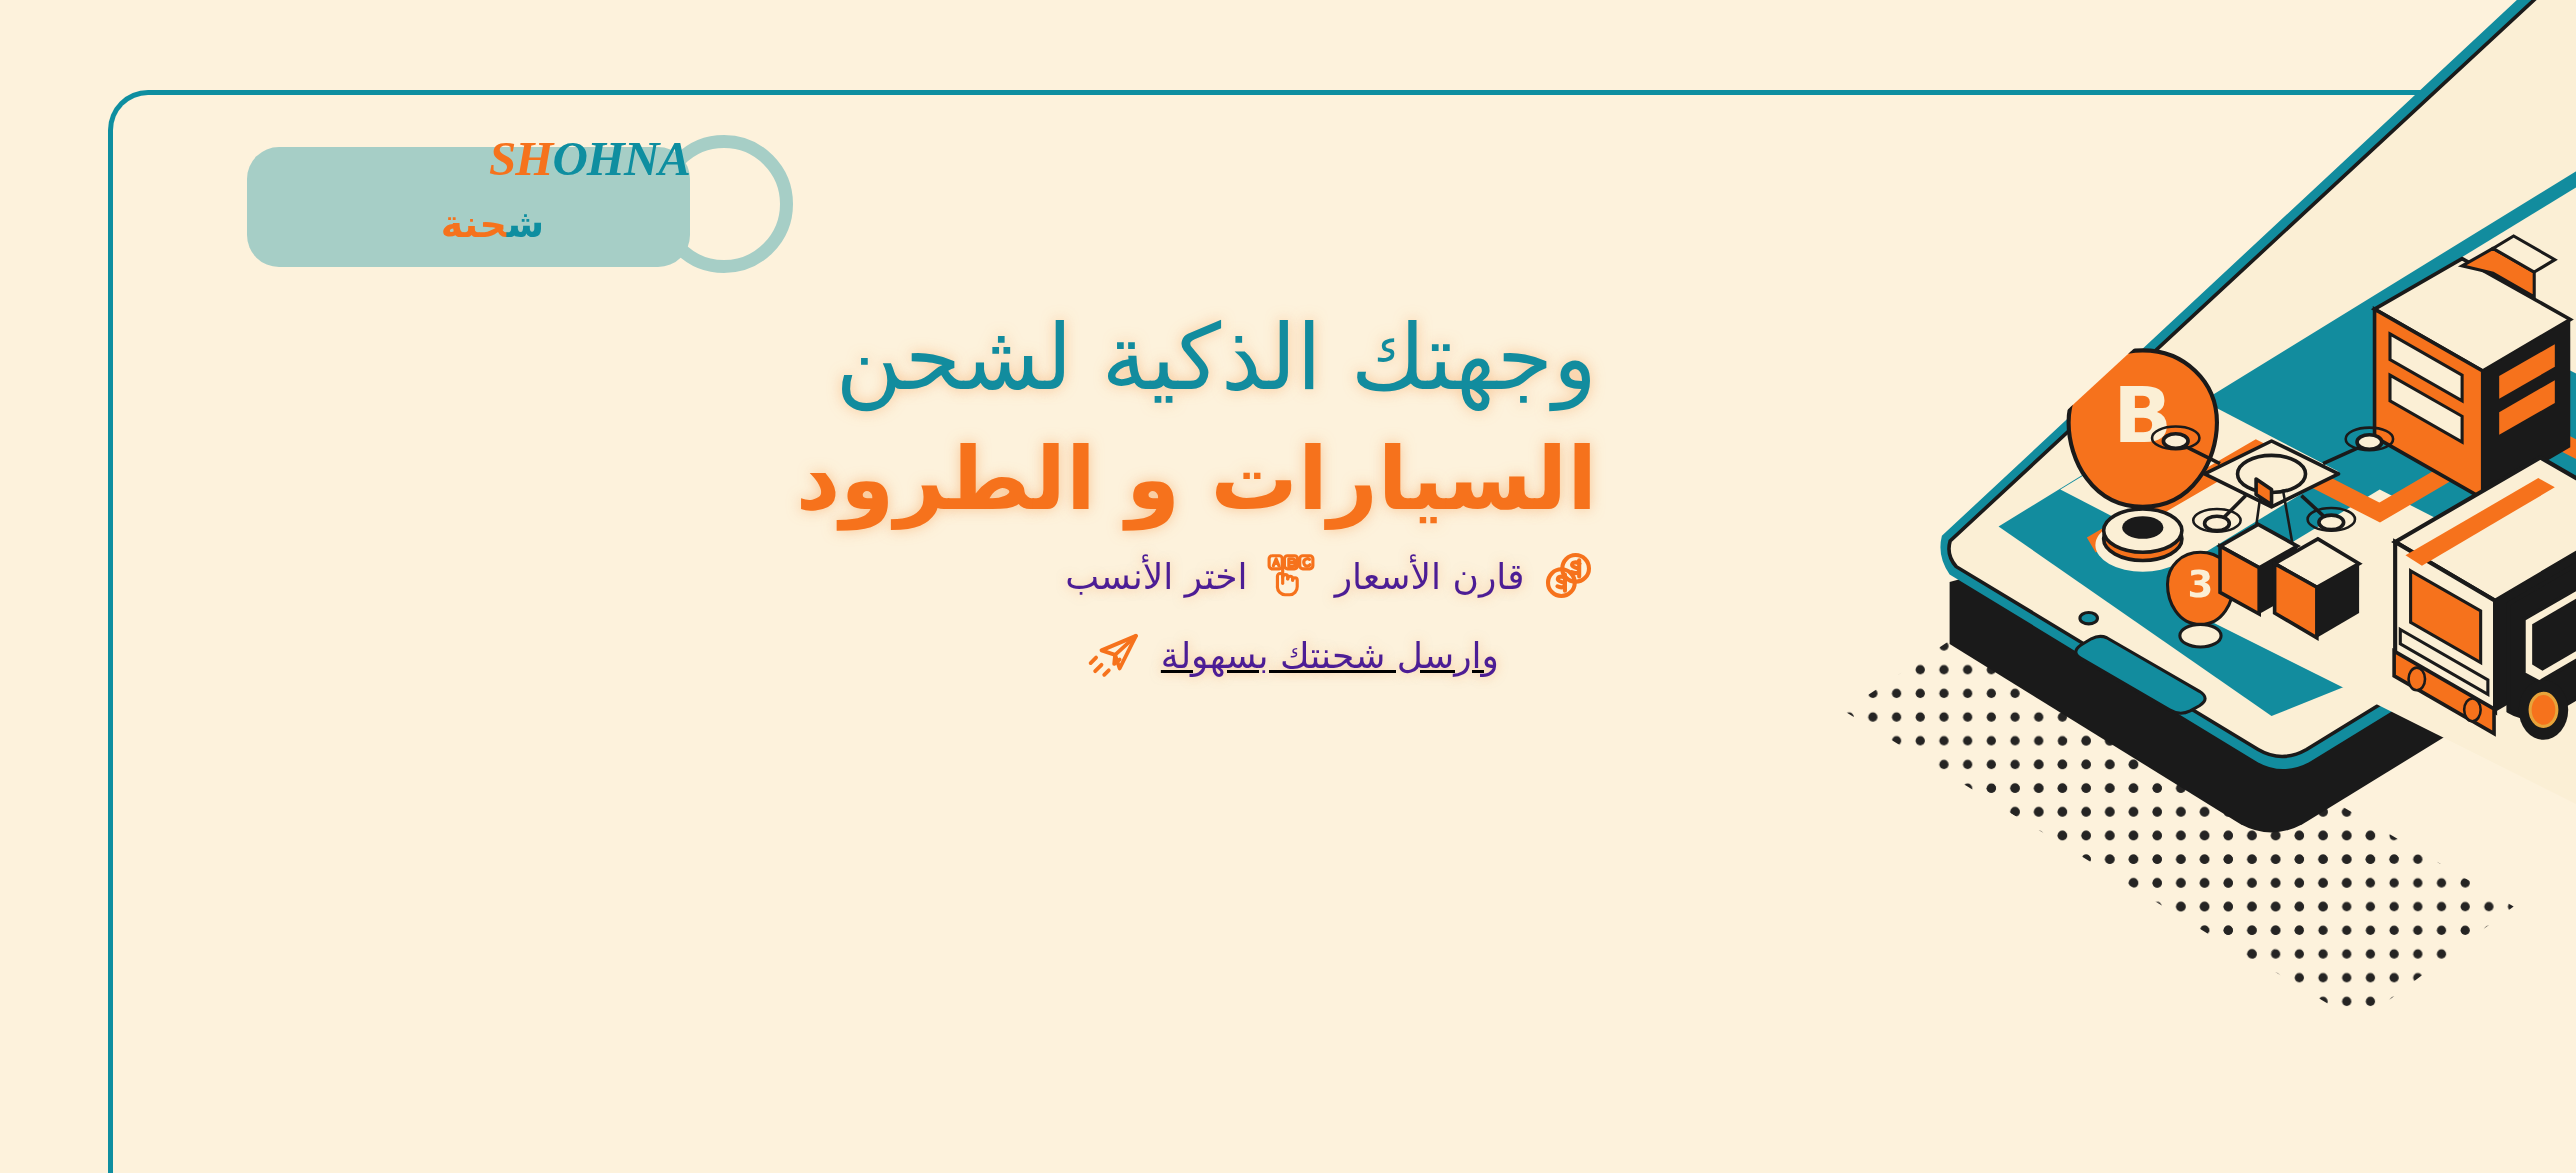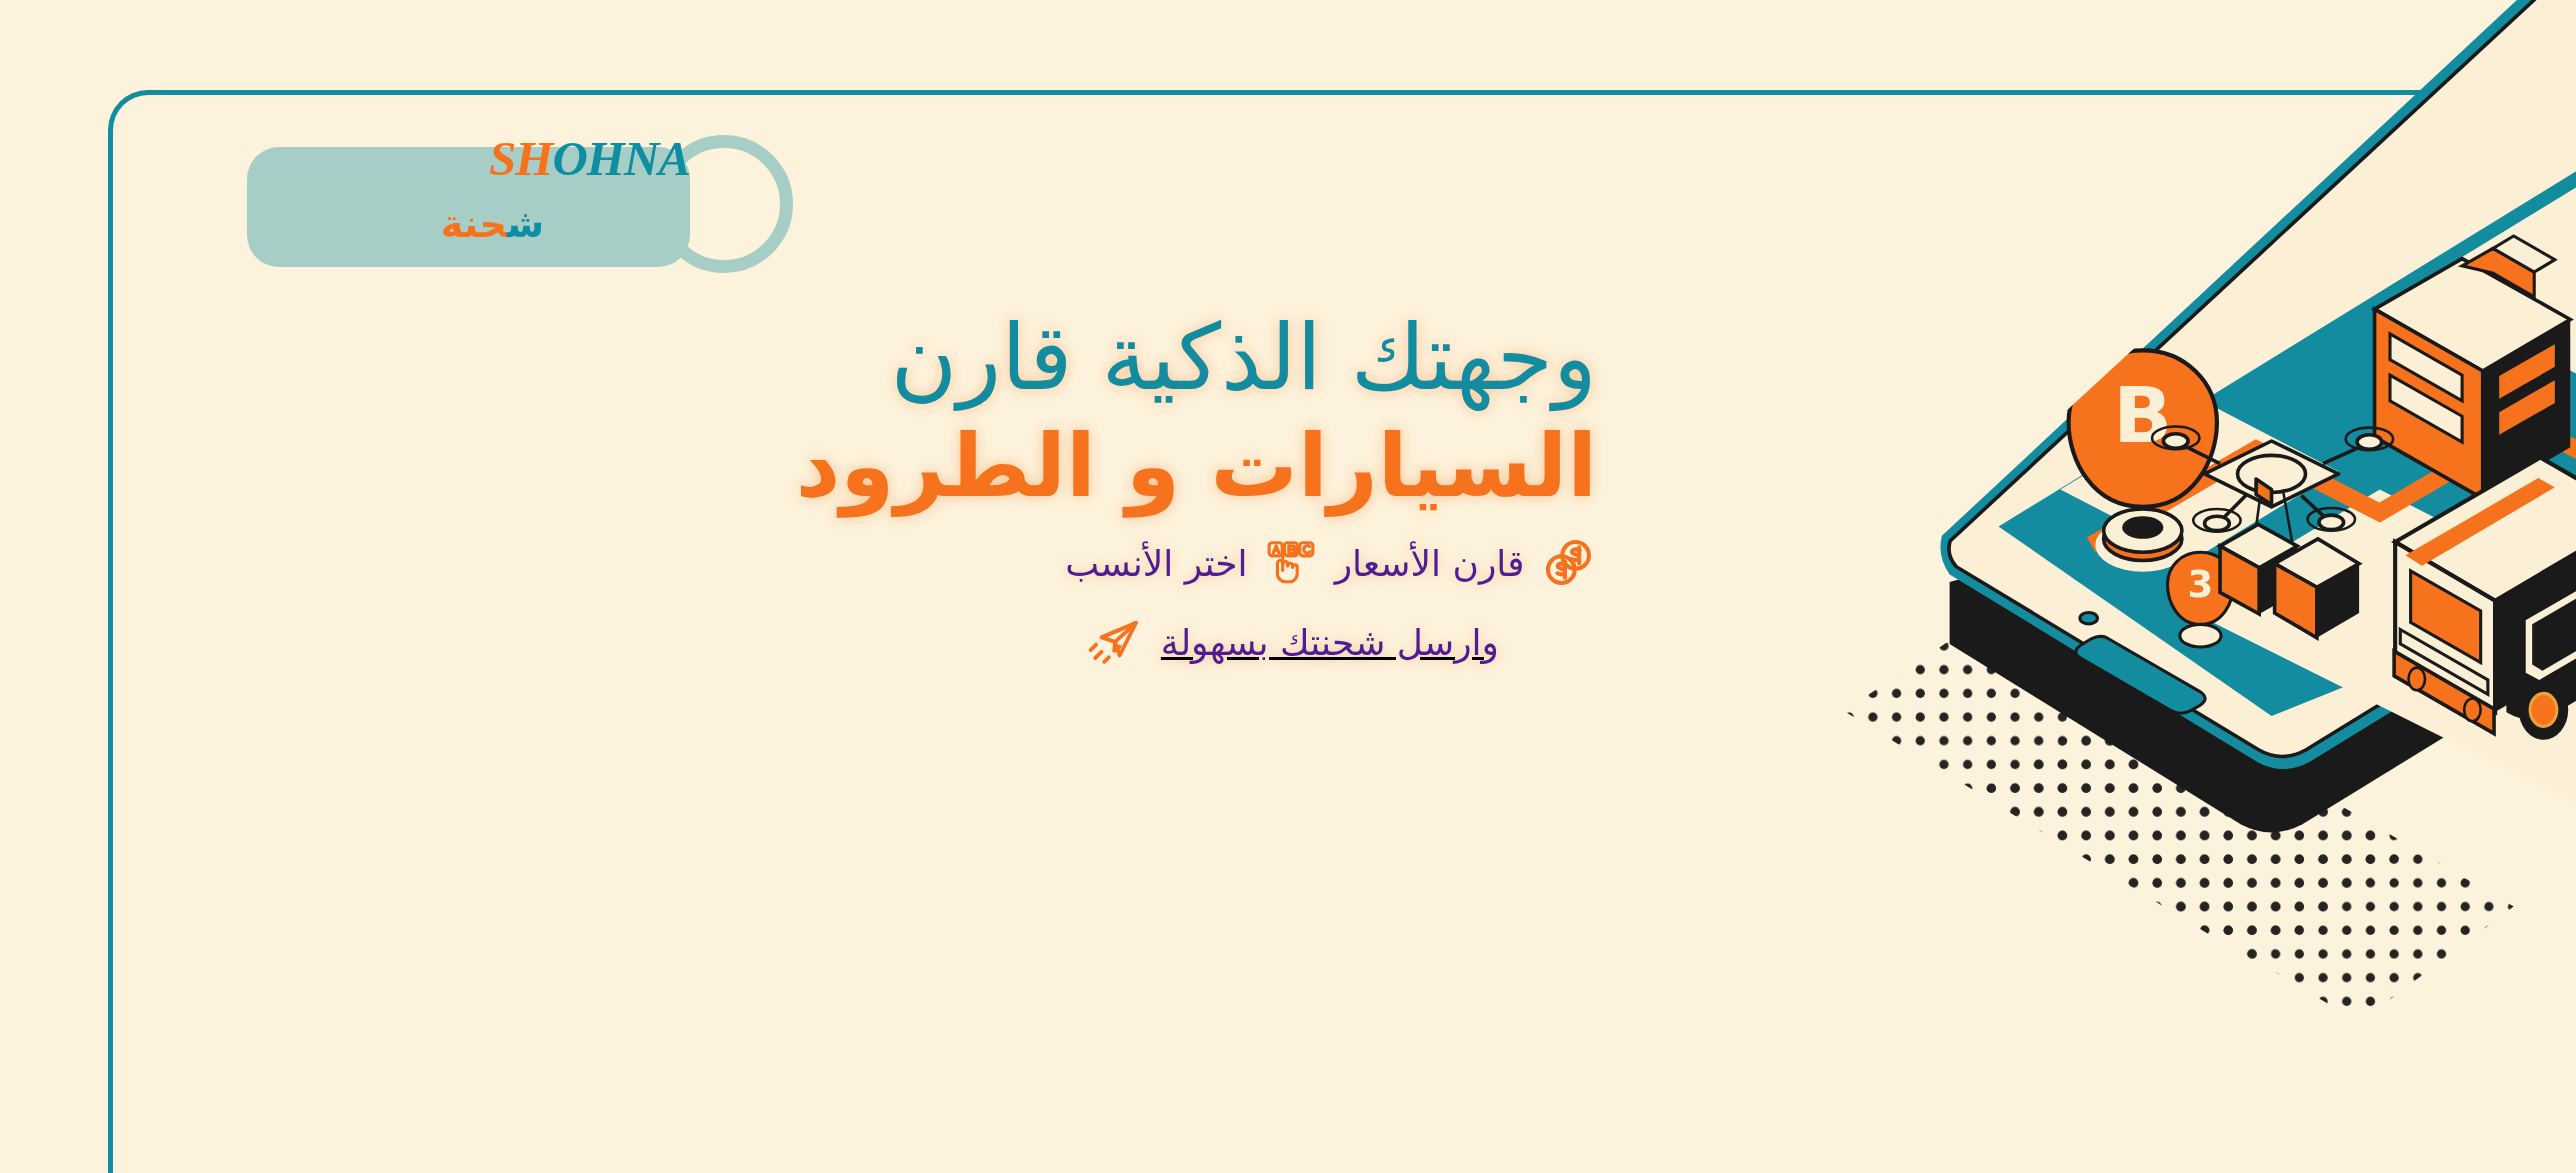--- a/index.html
+++ b/index.html
@@ -80,21 +80,21 @@
   #h1 {
     font-size:91px;
     color:#128C9E;
     font-weight:500;
     letter-spacing:1px;
   }
   #h2 {
     font-size:87px;
     color:#F6721C;
     font-weight:bold;
-    margin-top:13px;
+    margin-top:26px;
     letter-spacing:0.5px;
   }
 
   
   .sub-row {
     display:flex; flex-direction:row;
     align-items:center; justify-content:flex-start;
     direction:rtl;
     gap:15.5px;
     margin-top:19.6px;
@@ -127,21 +127,21 @@
   <div id="frame"></div>
 
   <div id="logo-wrap">
     <div id="logo-circle"></div>
     <div id="logo-badge"></div>
     <div id="logo-latin"><span class="sh">SH</span><span class="ohna">OHNA</span></div>
     <div id="logo-ar"><span class="t">ش</span><span class="o">حنة</span></div>
   </div>
 
   <div id="copy">
-    <div class="h-line" id="h1">وجهتك الذكية قارن</div>
+    <div class="h-line" id="h1">وجهتك الذكية لشحن</div>
     <div class="h-line" id="h2">السيارات و الطرود</div>
 
     <div class="sub-row" id="row1">
       <span class="sub-ico">
         <svg width="57" height="57" viewBox="0 0 64 64">
           <g fill="none" stroke="#F6721C" stroke-width="4.6" stroke-linecap="round">
             <circle cx="24" cy="40" r="15"></circle>
             <circle cx="40" cy="24" r="15"></circle>
             <path d="M44 15v18M44.5 18.5c-4-2.2-8.5-1.3-8.5 1.8 0 3.2 8 2.6 8 6 0 3.2-4.6 3.9-8.4 1.8"></path>
             <path d="M28 31v18M28.5 34.5c-4-2.2-8.5-1.3-8.5 1.8 0 3.2 8 2.6 8 6 0 3.2-4.6 3.9-8.4 1.8"></path>

